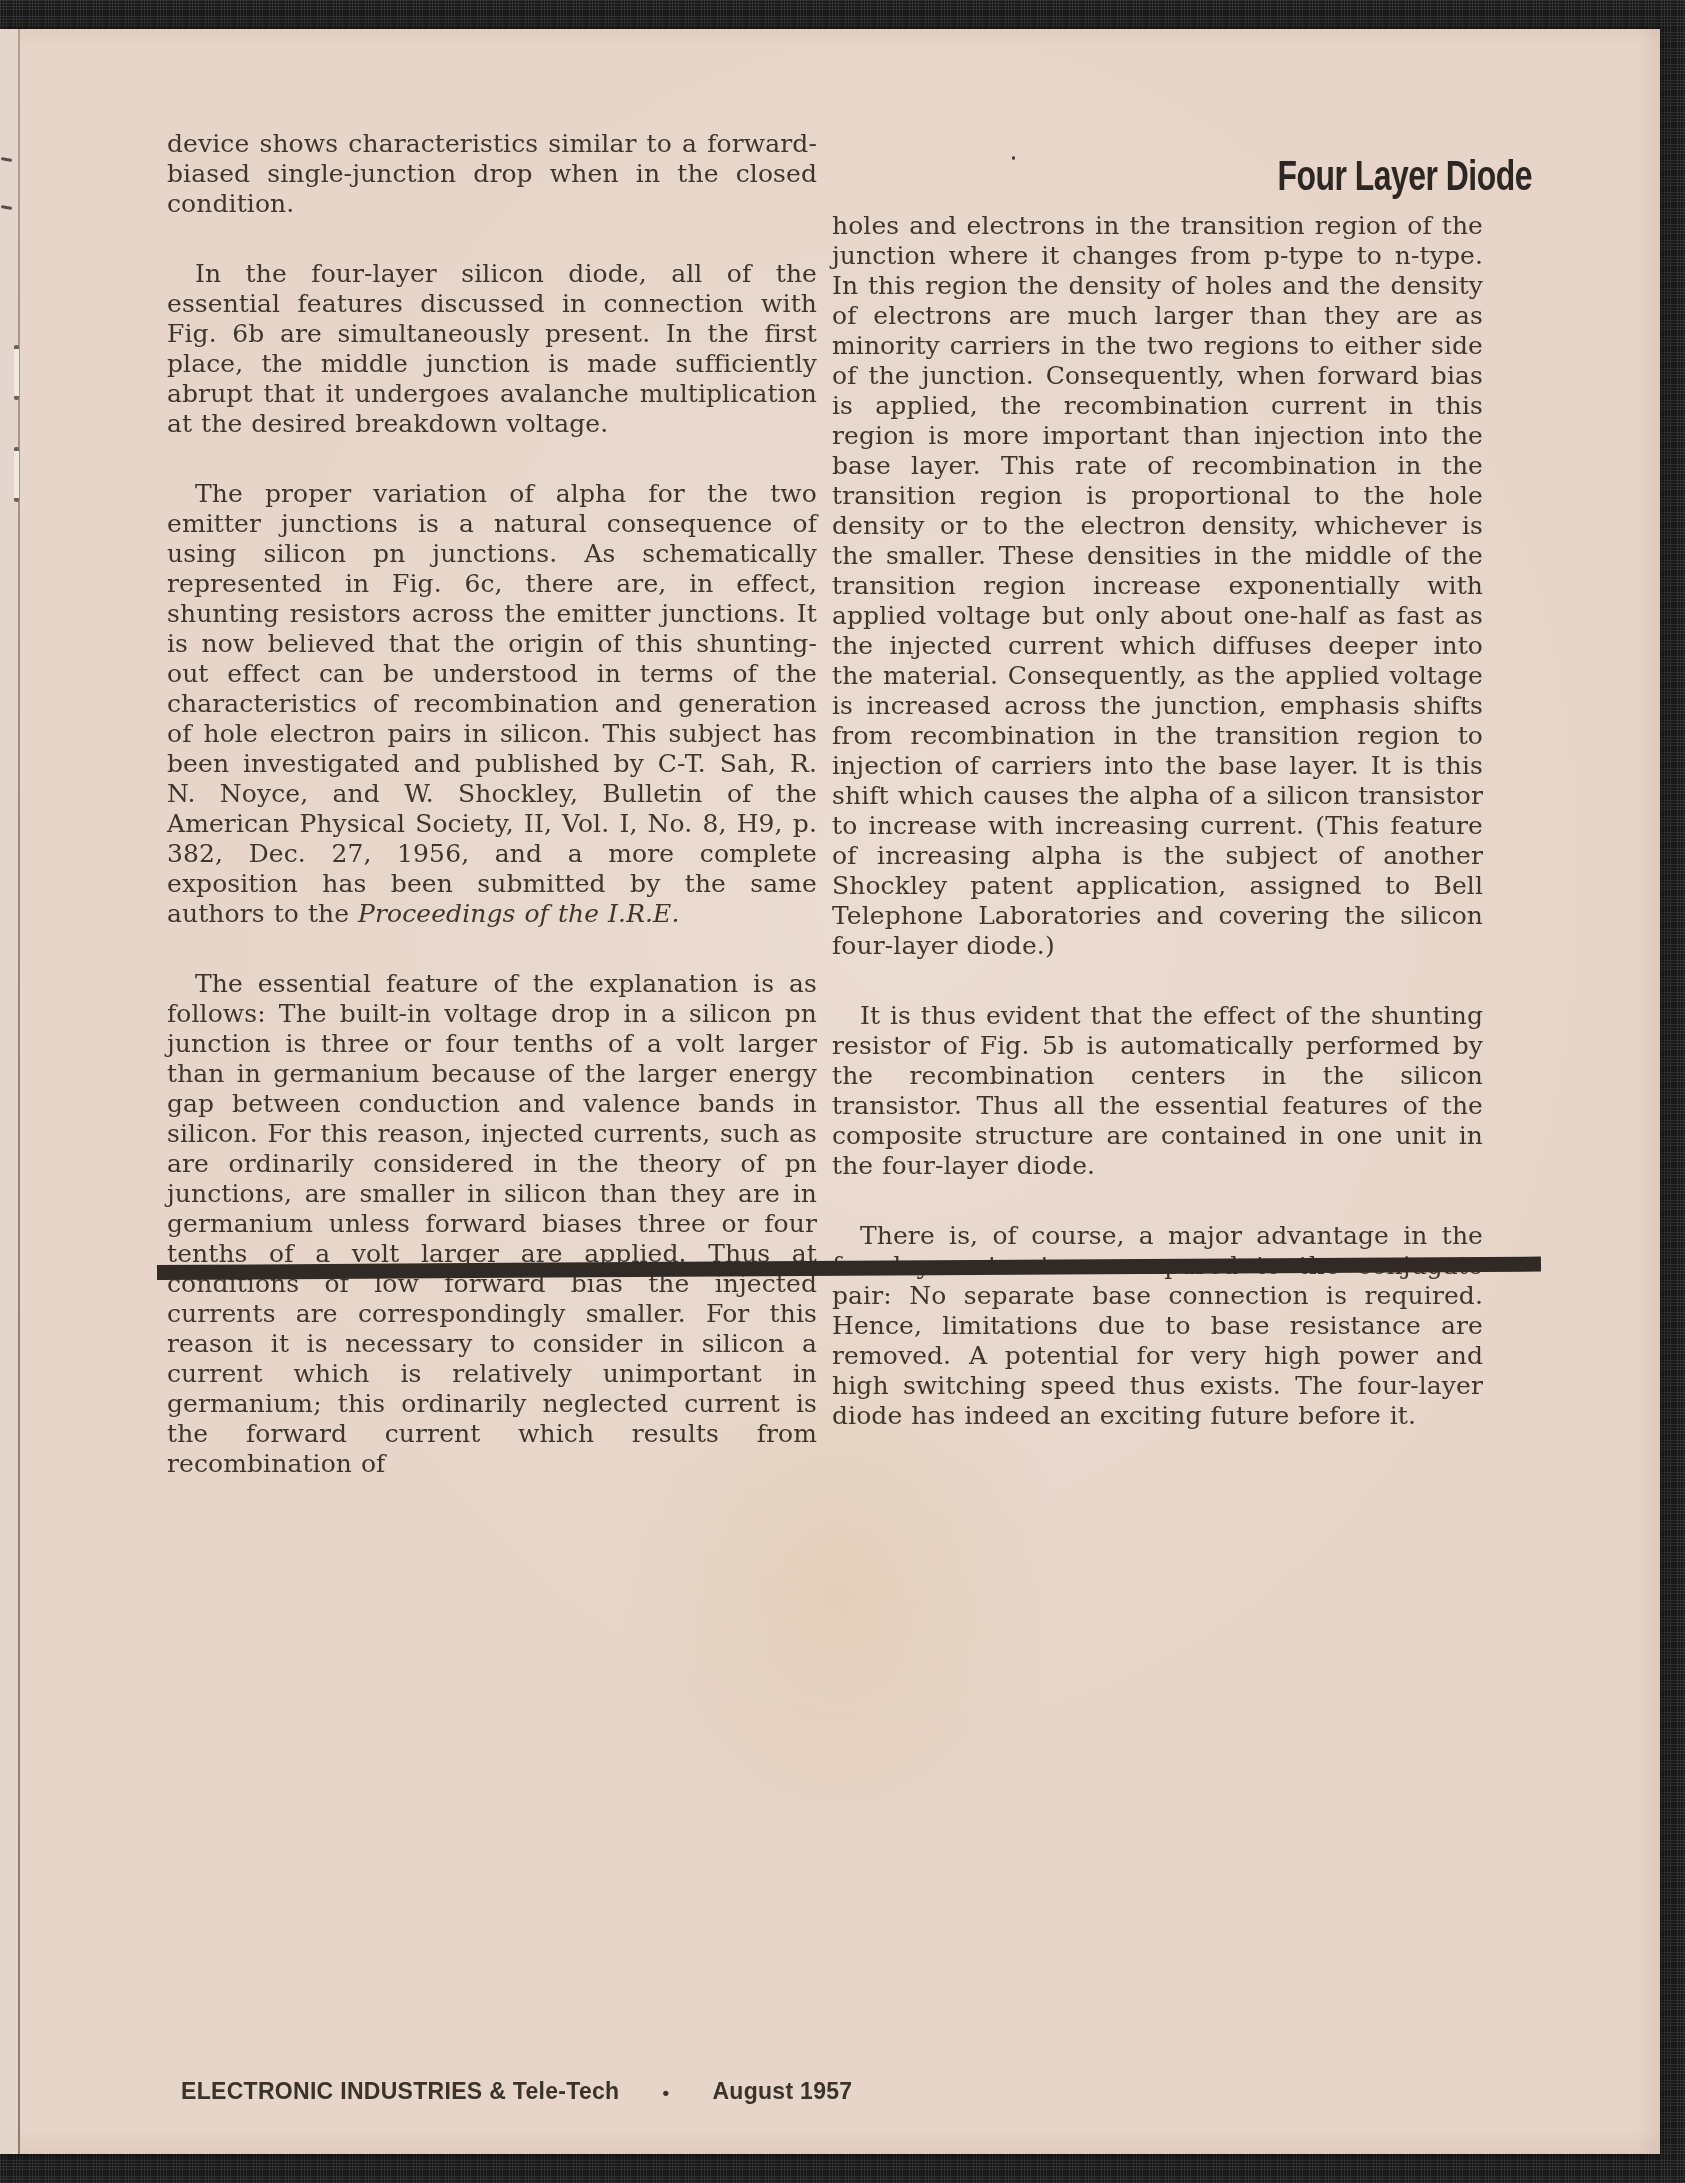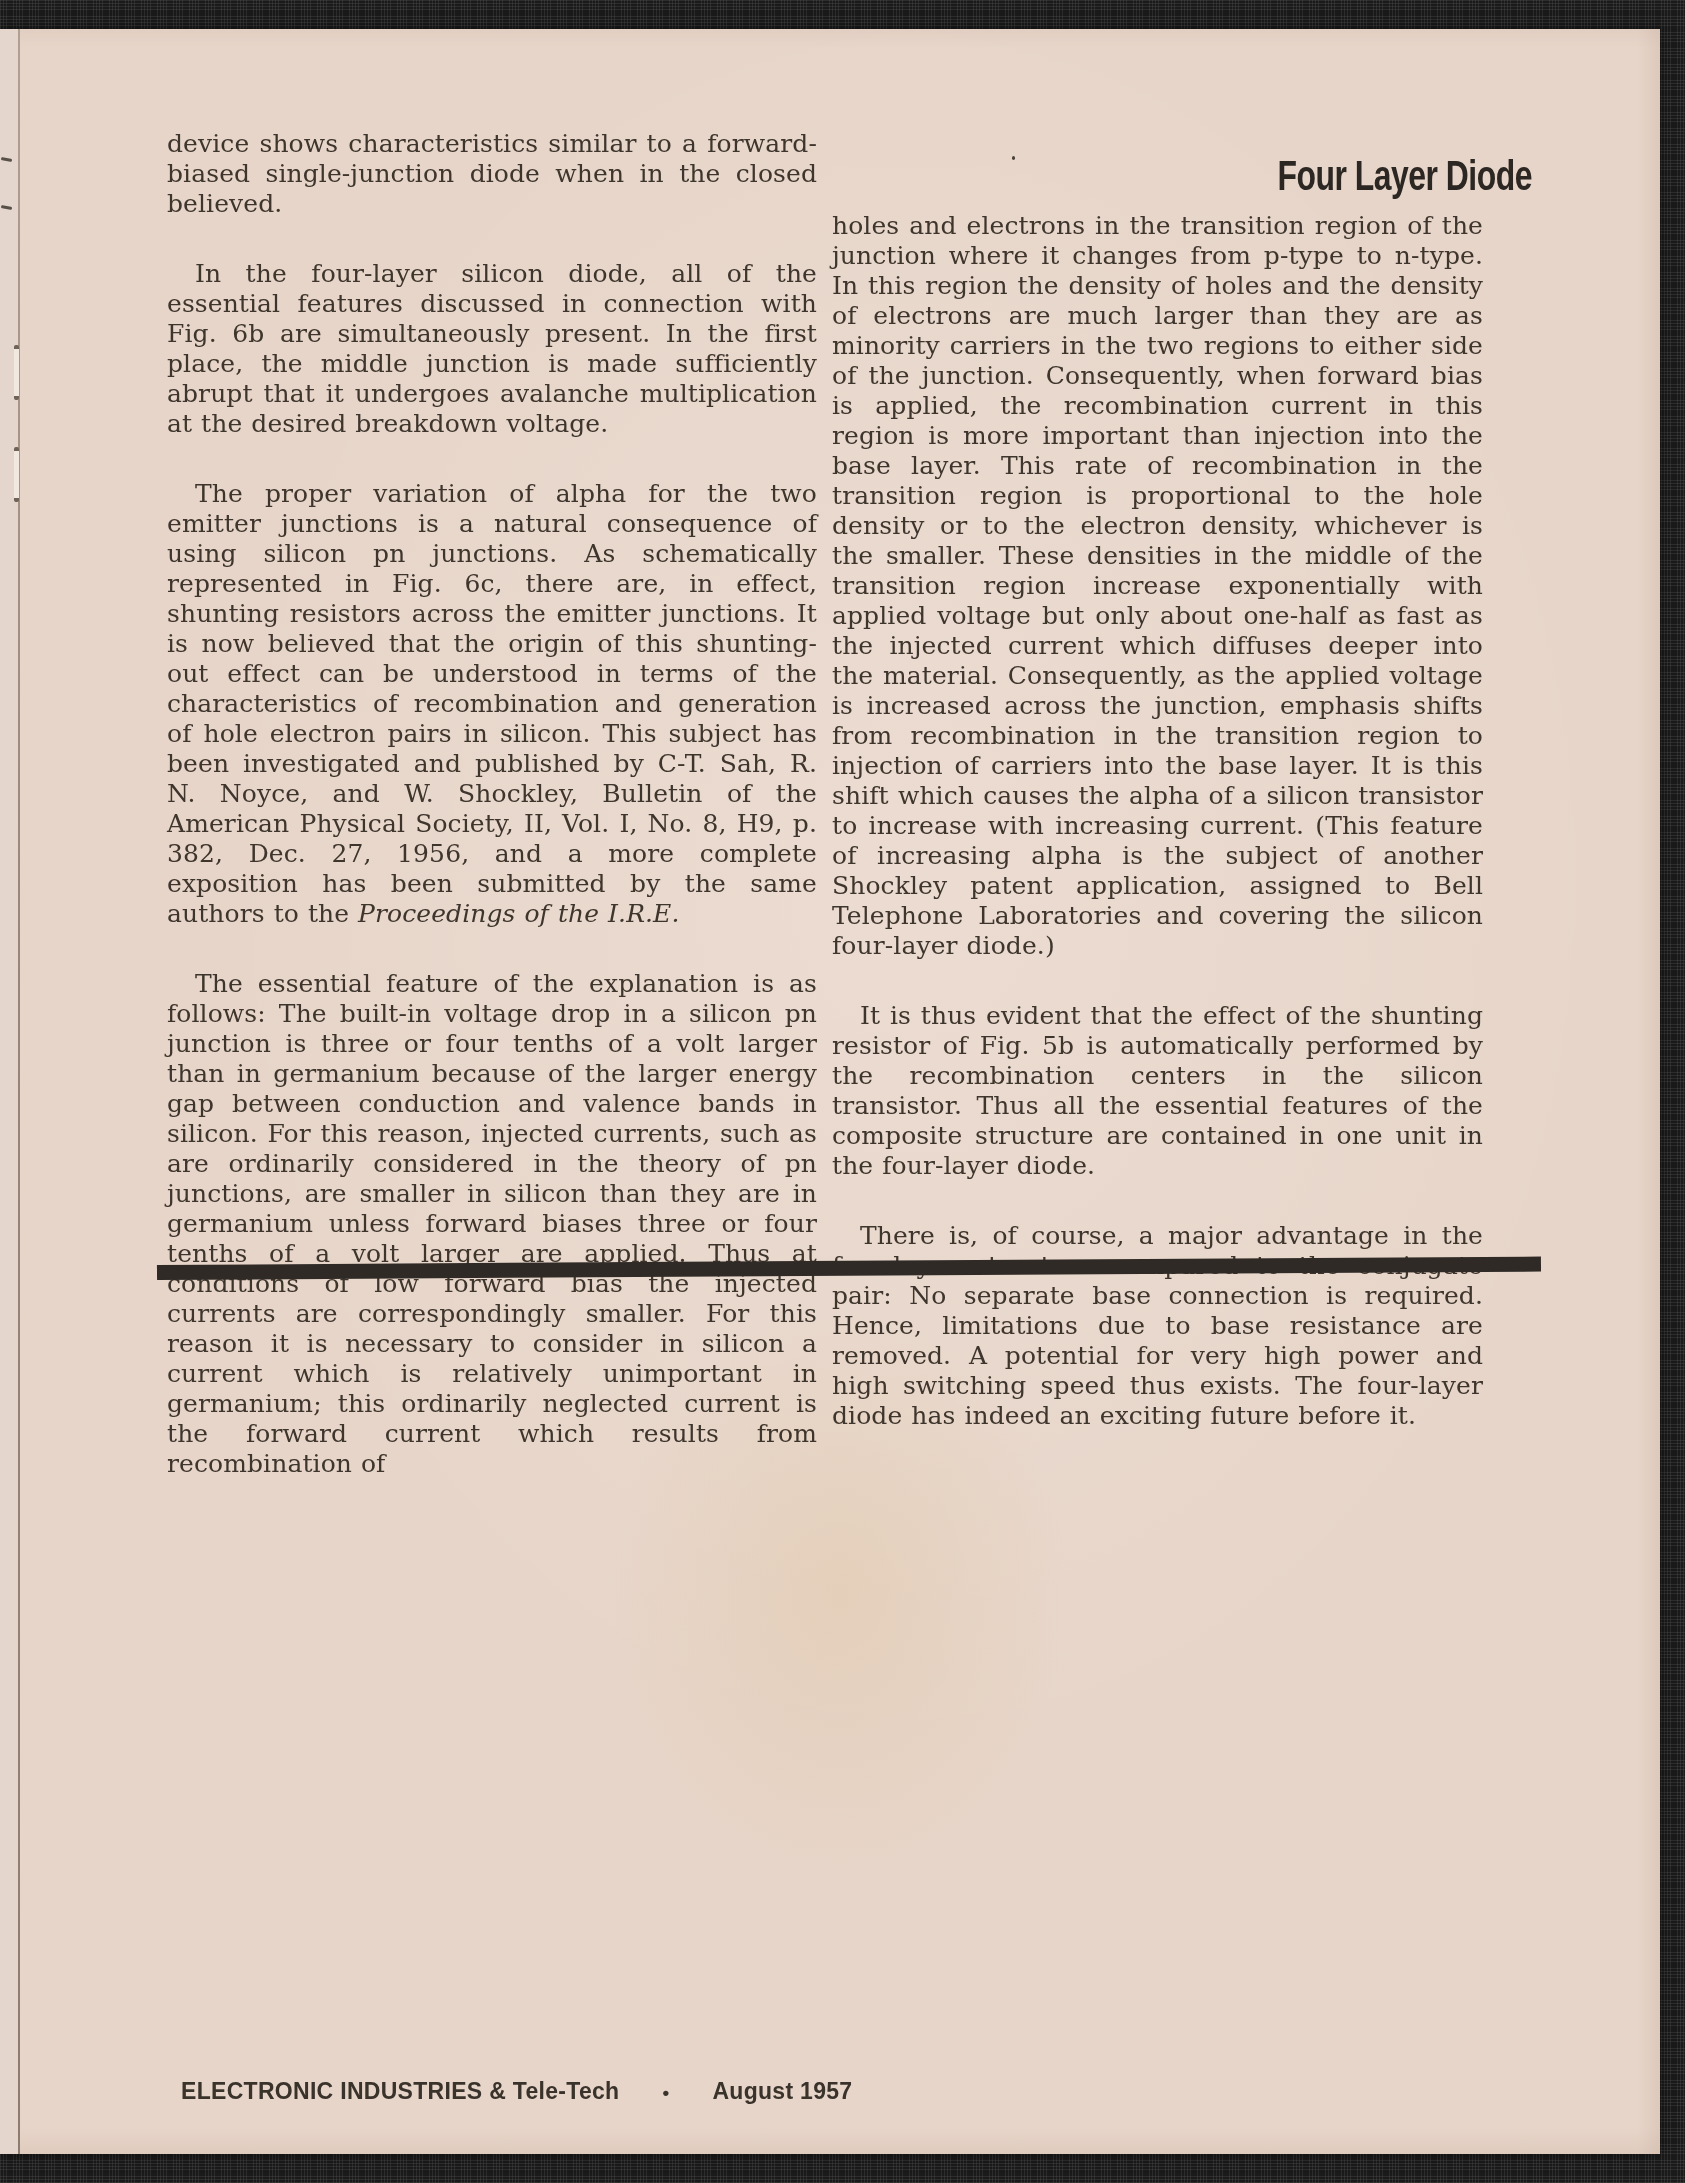--- a/index.html
+++ b/index.html
@@ -153,21 +153,21 @@
   <div class="crease"></div>
   <div class="edge-tick" style="top: 129px;"></div>
   <div class="edge-tick" style="top: 177px;"></div>
   <div class="staple" style="top: 316px;"></div>
   <div class="staple" style="top: 418px;"></div>
   <div class="speck" style="left: 1012px; top: 127px;"></div>
 
   <h1 class="headline"><span class="squeeze">Four Layer Diode</span></h1>
 
   <div class="col col-left">
-    <p class="body-text">device shows characteristics similar to a forward-biased single-junction diode when in the closed believed.</p>
+    <p class="body-text">device shows characteristics similar to a forward-biased single-junction drop when in the closed condition.</p>
     <p class="body-text indent">In the four-layer silicon diode, all of the essential features discussed in connection with Fig. 6b are simultaneously present. In the first place, the middle junction is made sufficiently abrupt that it undergoes avalanche multiplication at the desired breakdown voltage.</p>
     <p class="body-text indent"><span>The proper variation of alpha for the two emitter junctions is a natural consequence of using silicon pn junctions. As schematically represented in Fig. 6c, there are, in effect, shunting resistors across the emitter junctions. It is now believed that the origin of this shunting-out effect can be understood in terms of the characteristics of recombination and generation of hole electron pairs in silicon. This subject has been investigated and published by C-T. Sah, R. N. Noyce, and W. Shockley, Bulletin of the American Physical Society, II, Vol. I, No. 8, H9, p. 382, Dec. 27, 1956, and a more complete exposition has been submitted by the same authors to the </span><em class="cite">Proceedings of the I.R.E.</em></p>
     <p class="body-text indent">The essential feature of the explanation is as follows: The built-in voltage drop in a silicon pn junction is three or four tenths of a volt larger than in germanium because of the larger energy gap between conduction and valence bands in silicon. For this reason, injected currents, such as are ordinarily considered in the theory of pn junctions, are smaller in silicon than they are in germanium unless forward biases three or four tenths of a volt larger are applied. Thus at conditions of low forward bias the injected currents are correspondingly smaller. For this reason it is necessary to consider in silicon a current which is relatively unimportant in germanium; this ordinarily neglected current is the forward current which results from recombination of</p>
   </div>
 
   <div class="col col-right">
     <p class="body-text">holes and electrons in the transition region of the junction where it changes from p-type to n-type. In this region the density of holes and the density of electrons are much larger than they are as minority carriers in the two regions to either side of the junction. Consequently, when forward bias is applied, the recombination current in this region is more important than injection into the base layer. This rate of recombination in the transition region is proportional to the hole density or to the electron density, whichever is the smaller. These densities in the middle of the transition region increase exponentially with applied voltage but only about one-half as fast as the injected current which diffuses deeper into the material. Consequently, as the applied voltage is increased across the junction, emphasis shifts from recombination in the transition region to injection of carriers into the base layer. It is this shift which causes the alpha of a silicon transistor to increase with increasing current. (This feature of increasing alpha is the subject of another Shockley patent application, assigned to Bell Telephone Laboratories and covering the silicon four-layer diode.)</p>
     <p class="body-text indent">It is thus evident that the effect of the shunting resistor of Fig. 5b is automatically performed by the recombination centers in the silicon transistor. Thus all the essential features of the composite structure are contained in one unit in the four-layer diode.</p>
     <p class="body-text indent">There is, of course, a major advantage in the four-layer structure compared to the conjugate pair: No separate base connection is required. Hence, limitations due to base resistance are removed. A potential for very high power and high switching speed thus exists. The four-layer diode has indeed an exciting future before it.</p>
   </div>

